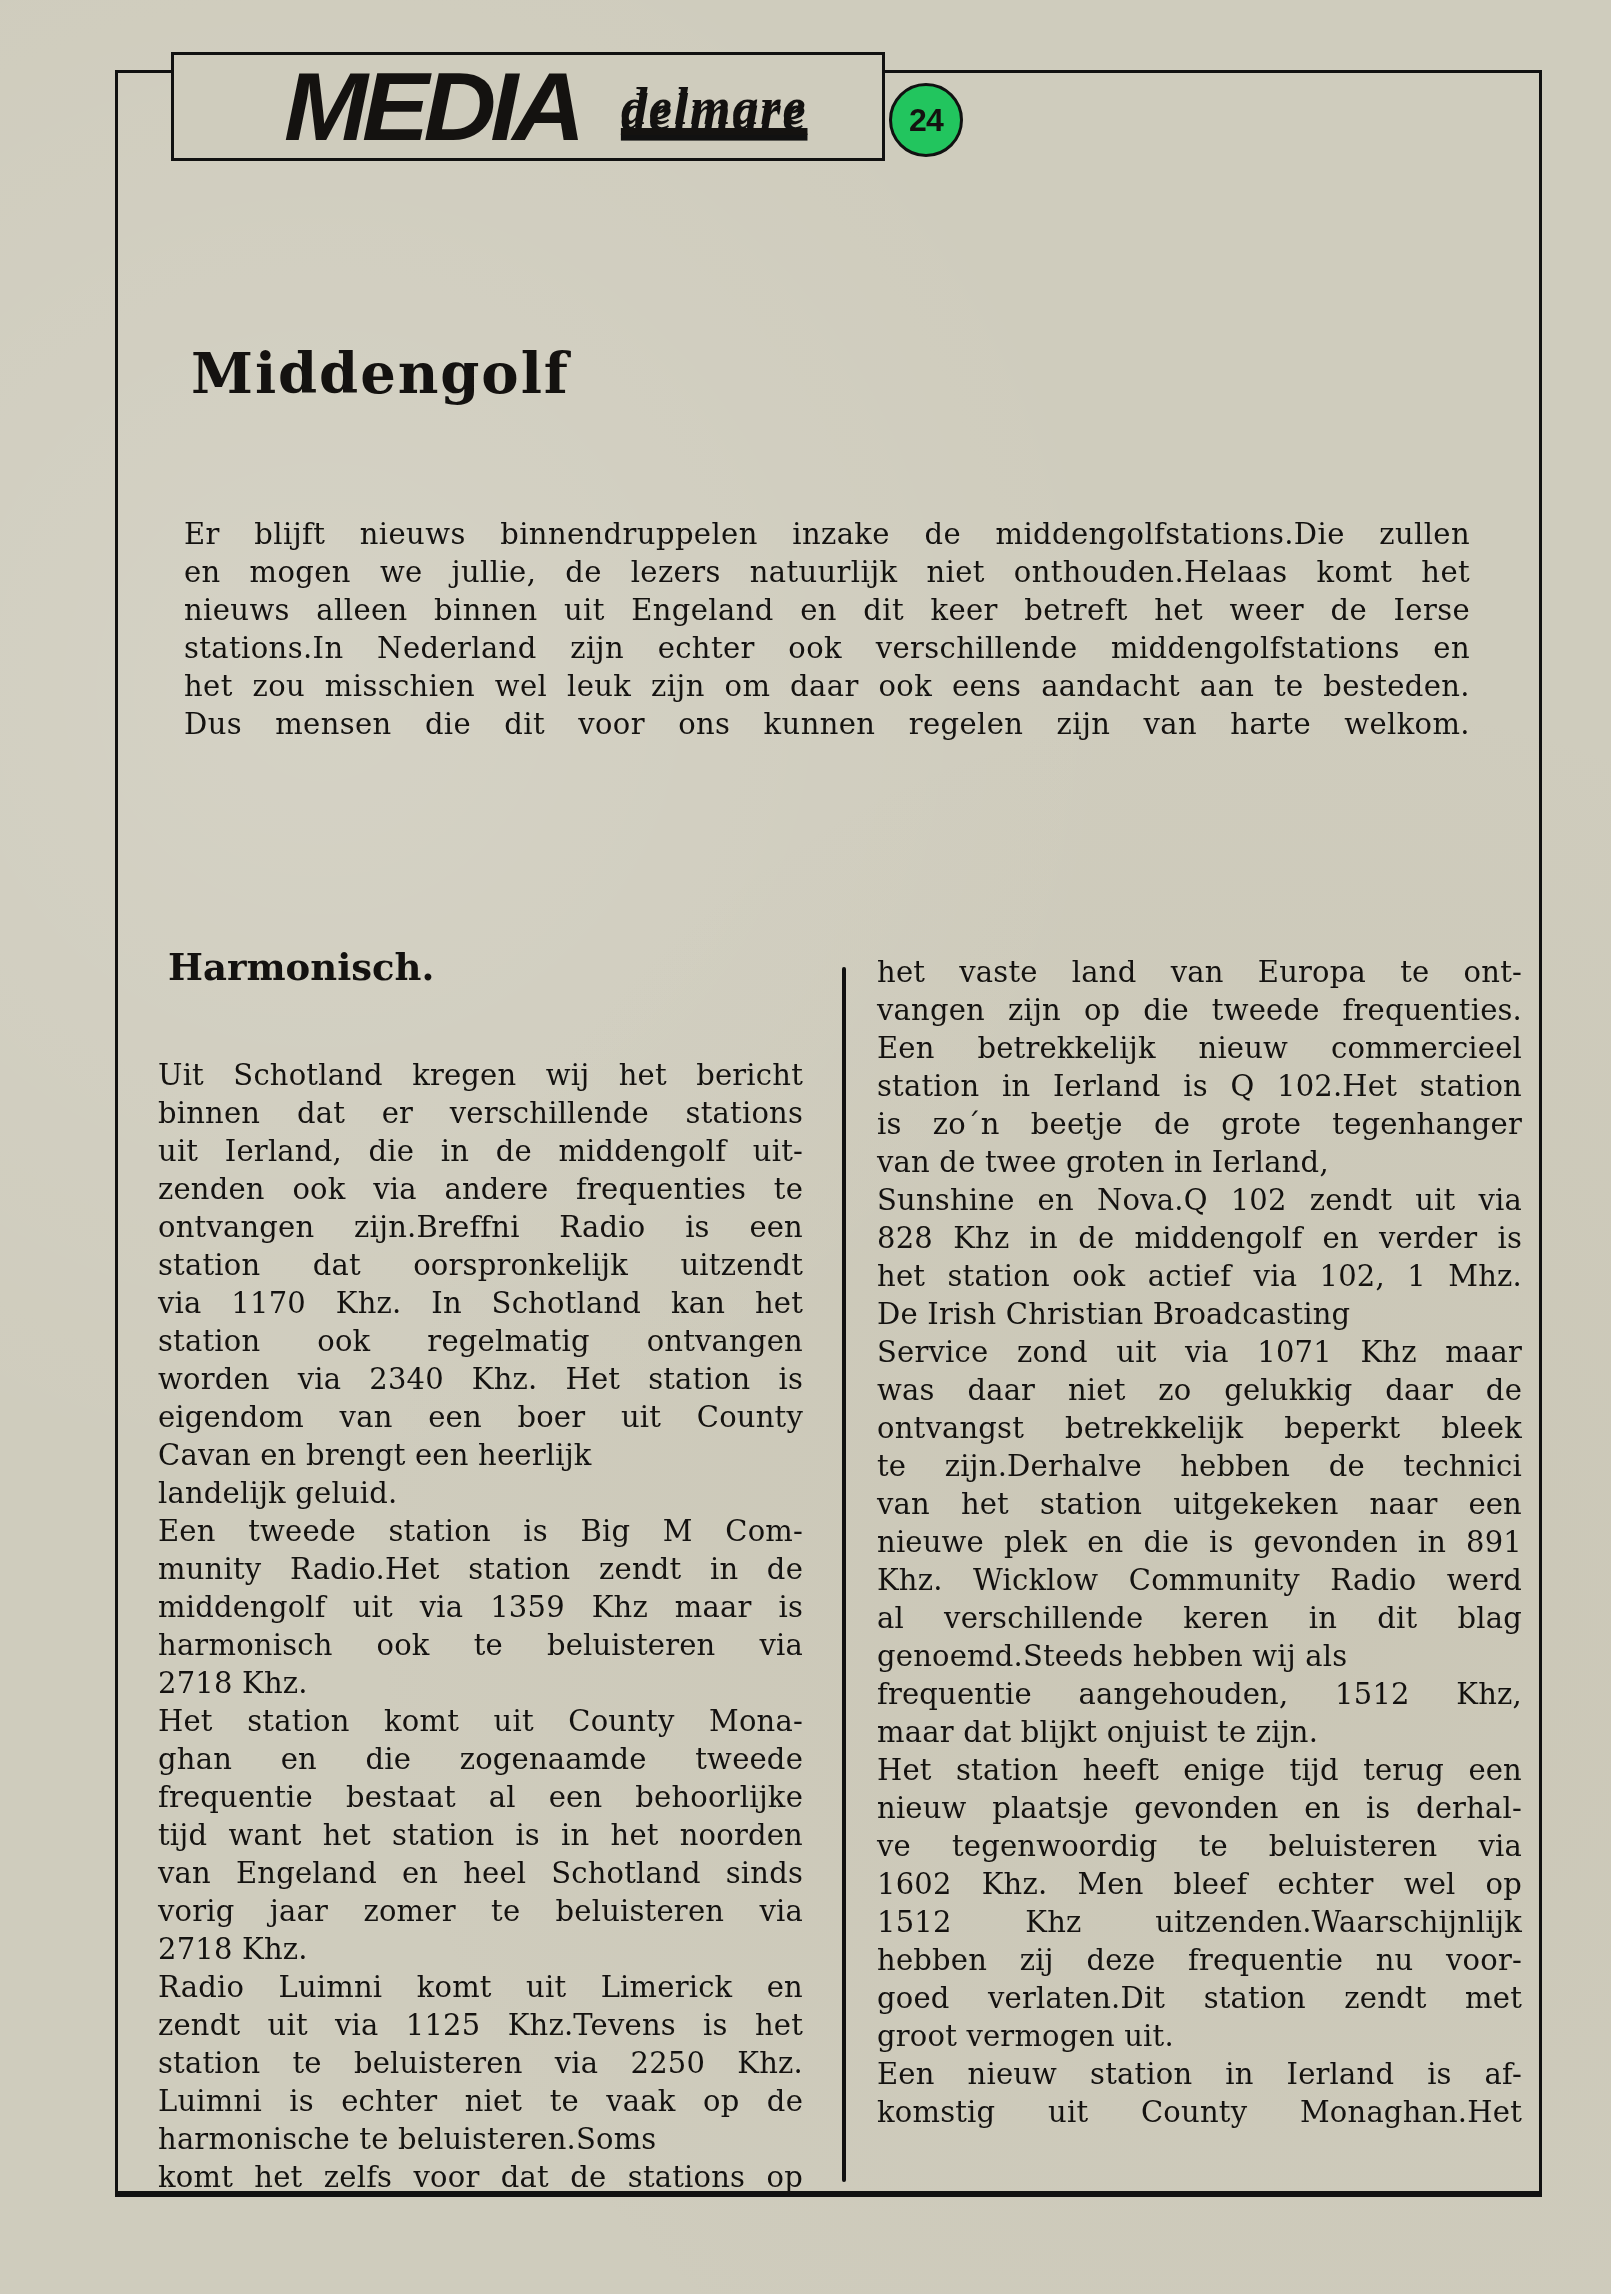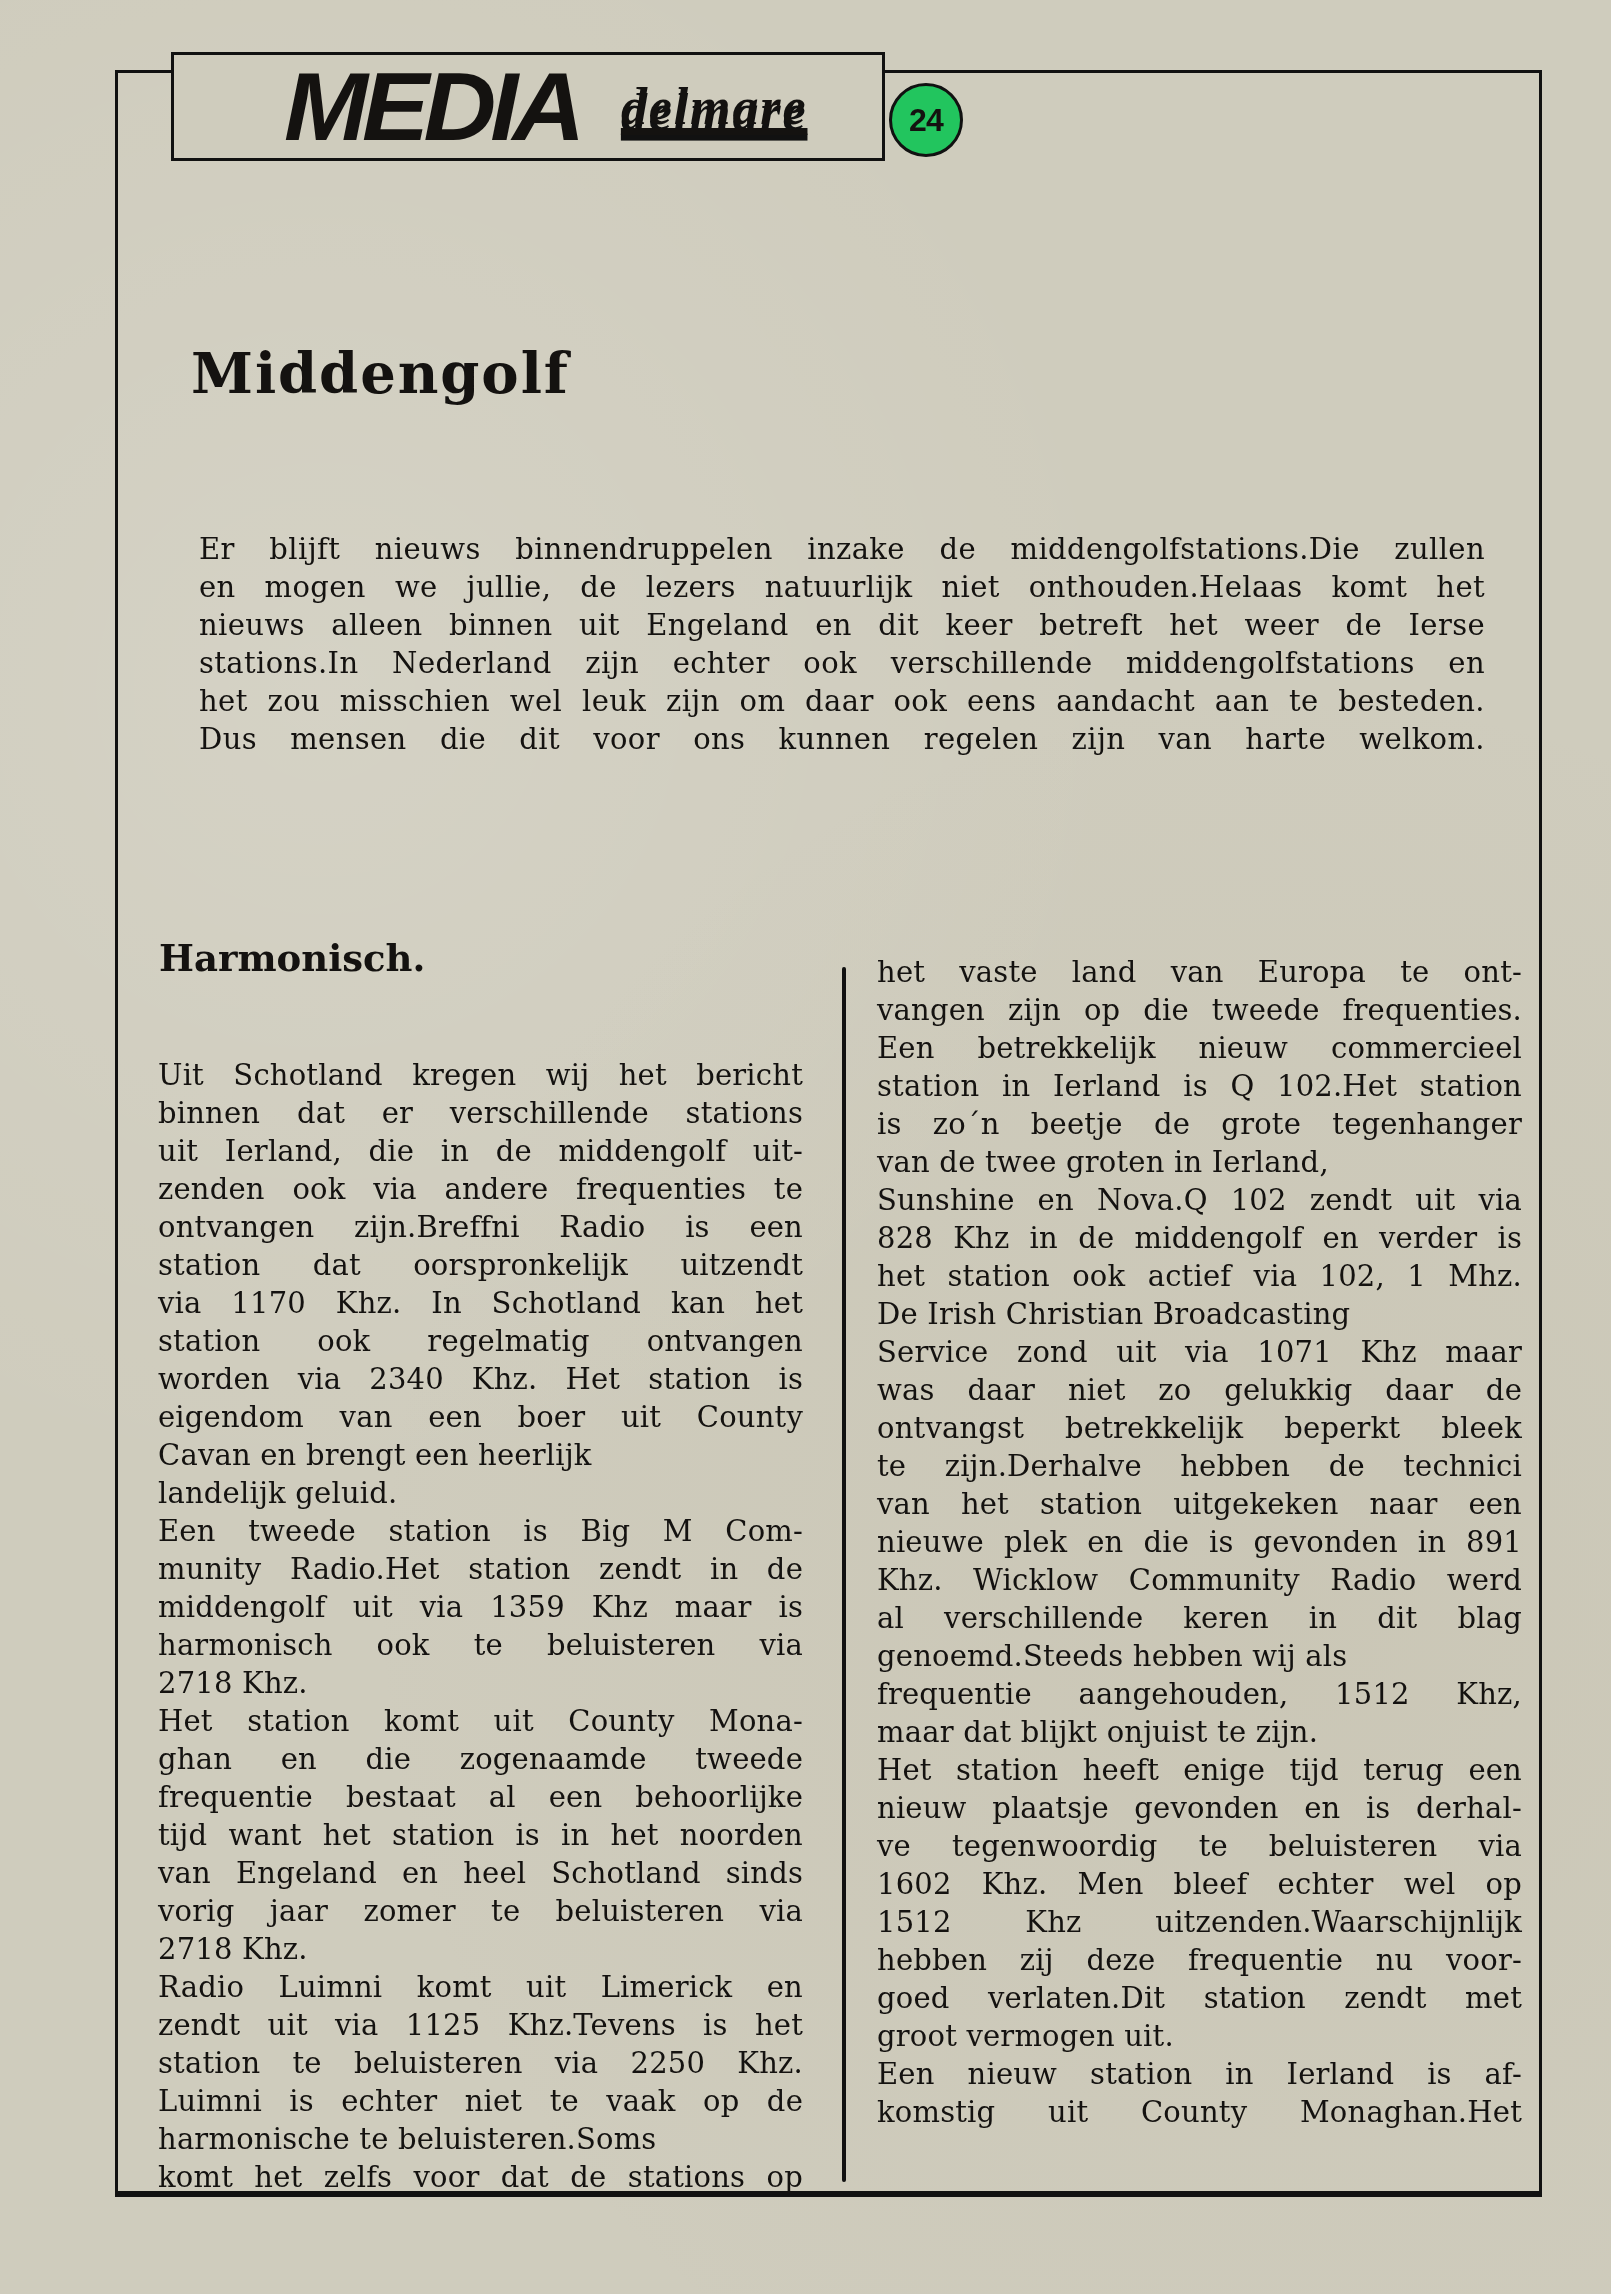--- a/index.html
+++ b/index.html
@@ -38,27 +38,27 @@
       box-sizing: border-box; display: flex; align-items: center; justify-content: center;
       font-family: "Liberation Sans", sans-serif; font-weight: 700; font-size: 32px;
       letter-spacing: -0.9px;
     }
     .title {
       position: absolute; left: 182px; top: 336px; margin: 9px;
       font-family: "DejaVu Serif", serif; font-weight: 700; font-size: 56px;
       letter-spacing: 1.9px; line-height: 1; text-align: right;
     }
     .intro {
-      position: absolute; left: 184px; top: 515px; width: 1286px; margin: 15px;
+      position: absolute; left: 184px; top: 515px; width: 1286px; margin: 0;
       font-family: "DejaVu Serif", serif; font-size: 29px; line-height: 38px;
       text-align: justify; text-align-last: justify; letter-spacing: 0.4px;
     }
     .intro span { display: block; }
     .subhead {
-      position: absolute; left: 156px; top: 937px; margin: 3px;
+      position: absolute; left: 156px; top: 937px; margin: 12px;
       font-family: "DejaVu Serif", serif; font-weight: 700; font-size: 37px; line-height: 1;
     }
     .col {
       position: absolute; width: 645px; margin: 0;
       font-family: "DejaVu Serif", serif; font-size: 29px; line-height: 38px;
       letter-spacing: 0.2px;
     }
     .col .ln { display: block; white-space: nowrap; text-align: justify; text-align-last: justify; }
     .col .ln.short { text-align-last: left; }
     .col-left { left: 158px; top: 1056px; }

